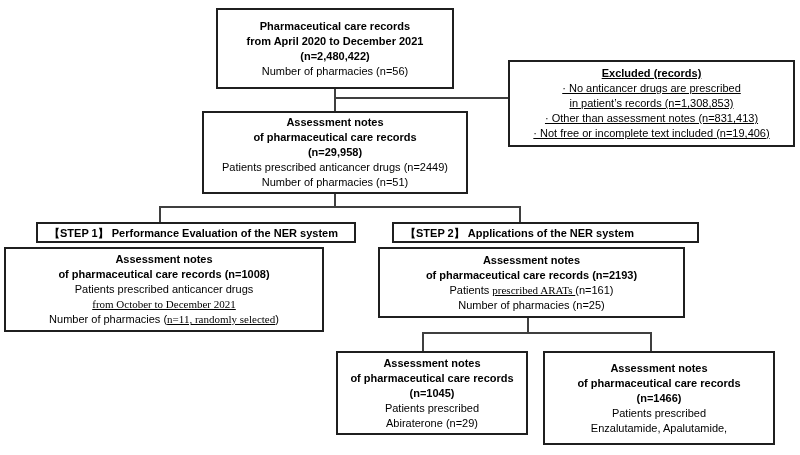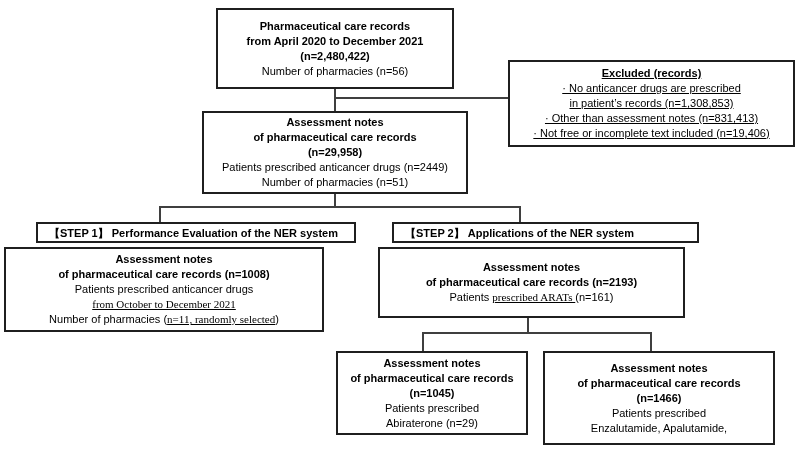--- a/index.html
+++ b/index.html
@@ -92,20 +92,21 @@
   </div>
 
   <div class="hdr" style="left:360px; top:222px; width:307px; height:21px;">
     <span>【STEP 2】 Applications of the NER system</span>
   </div>
 
   <div class="box" style="left:378px; top:247px; width:307px; height:71px;">
     <div class="b">Assessment notes</div>
     <div class="b">of pharmaceutical care records (n=2193)</div>
     <div><span>Patients </span><span class="u">prescribed ARATs </span><span>(n=161)</span></div>
+    <div>Number of pharmacies (n=25)</div>
   </div>
 
   <div class="box" style="left:336px; top:351px; width:192px; height:84px;">
     <div class="b">Assessment notes</div>
     <div class="b">of pharmaceutical care records</div>
     <div class="b">(n=1045)</div>
     <div>Patients prescribed</div>
     <div>Abiraterone (n=29)</div>
   </div>
 

